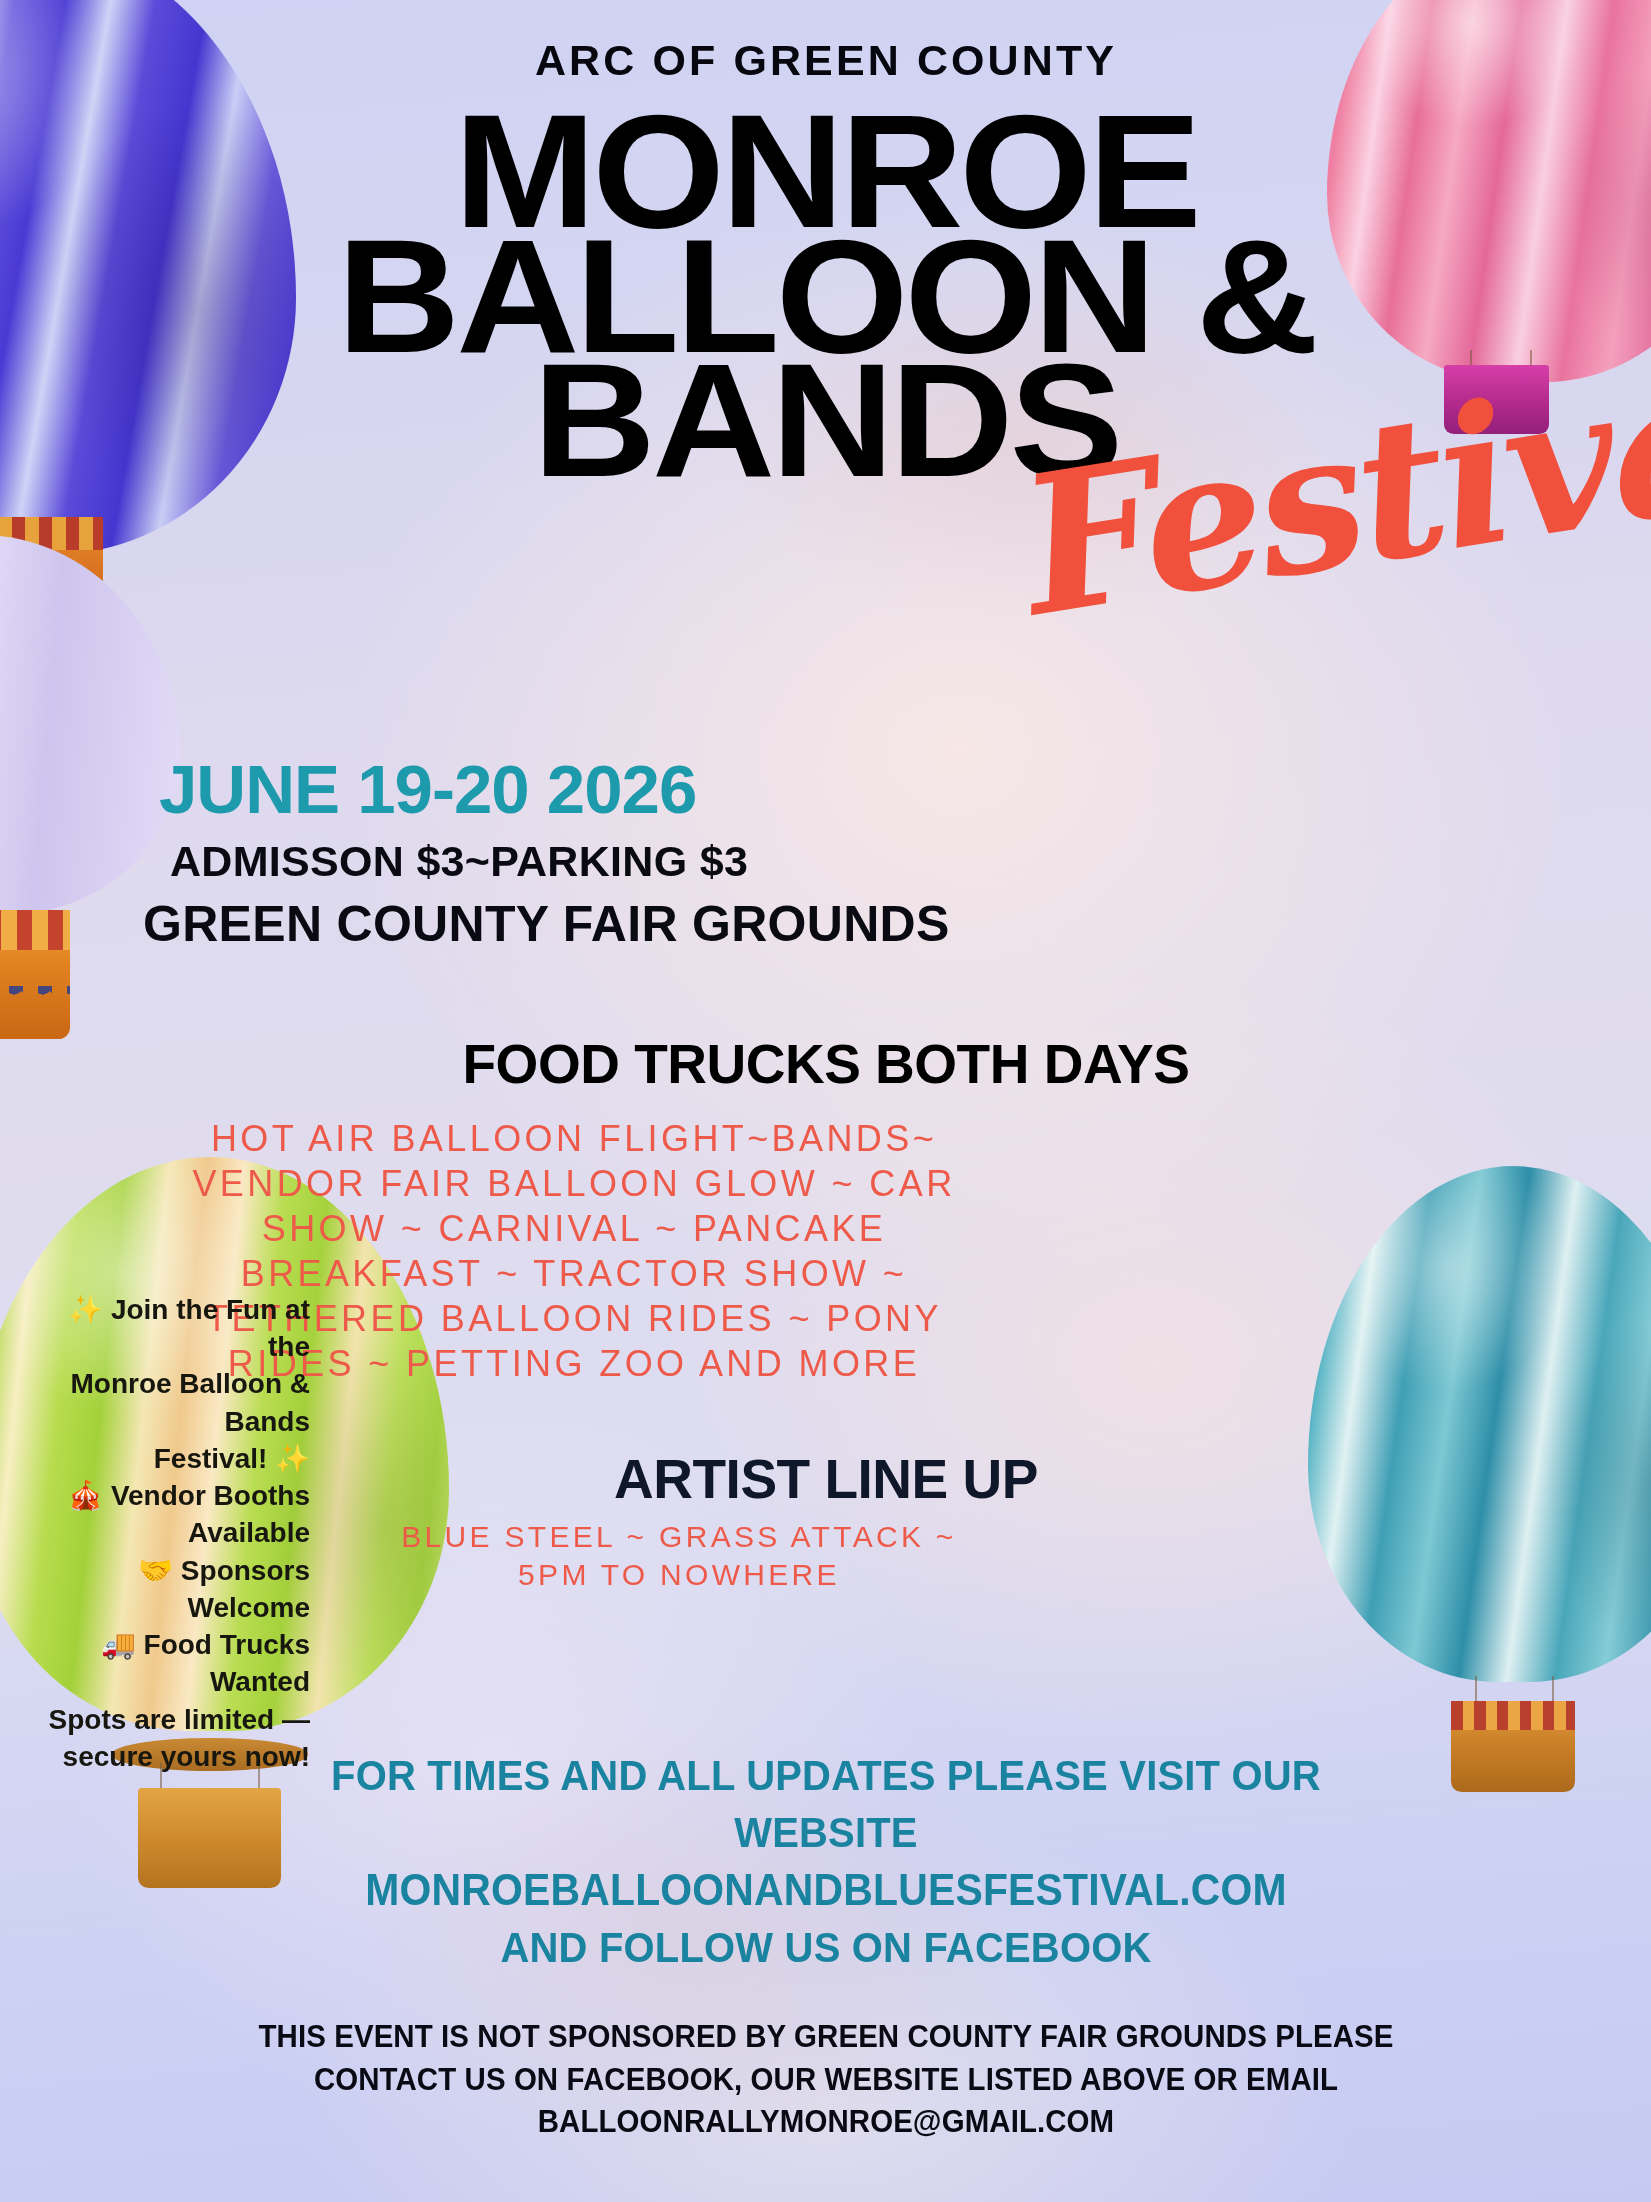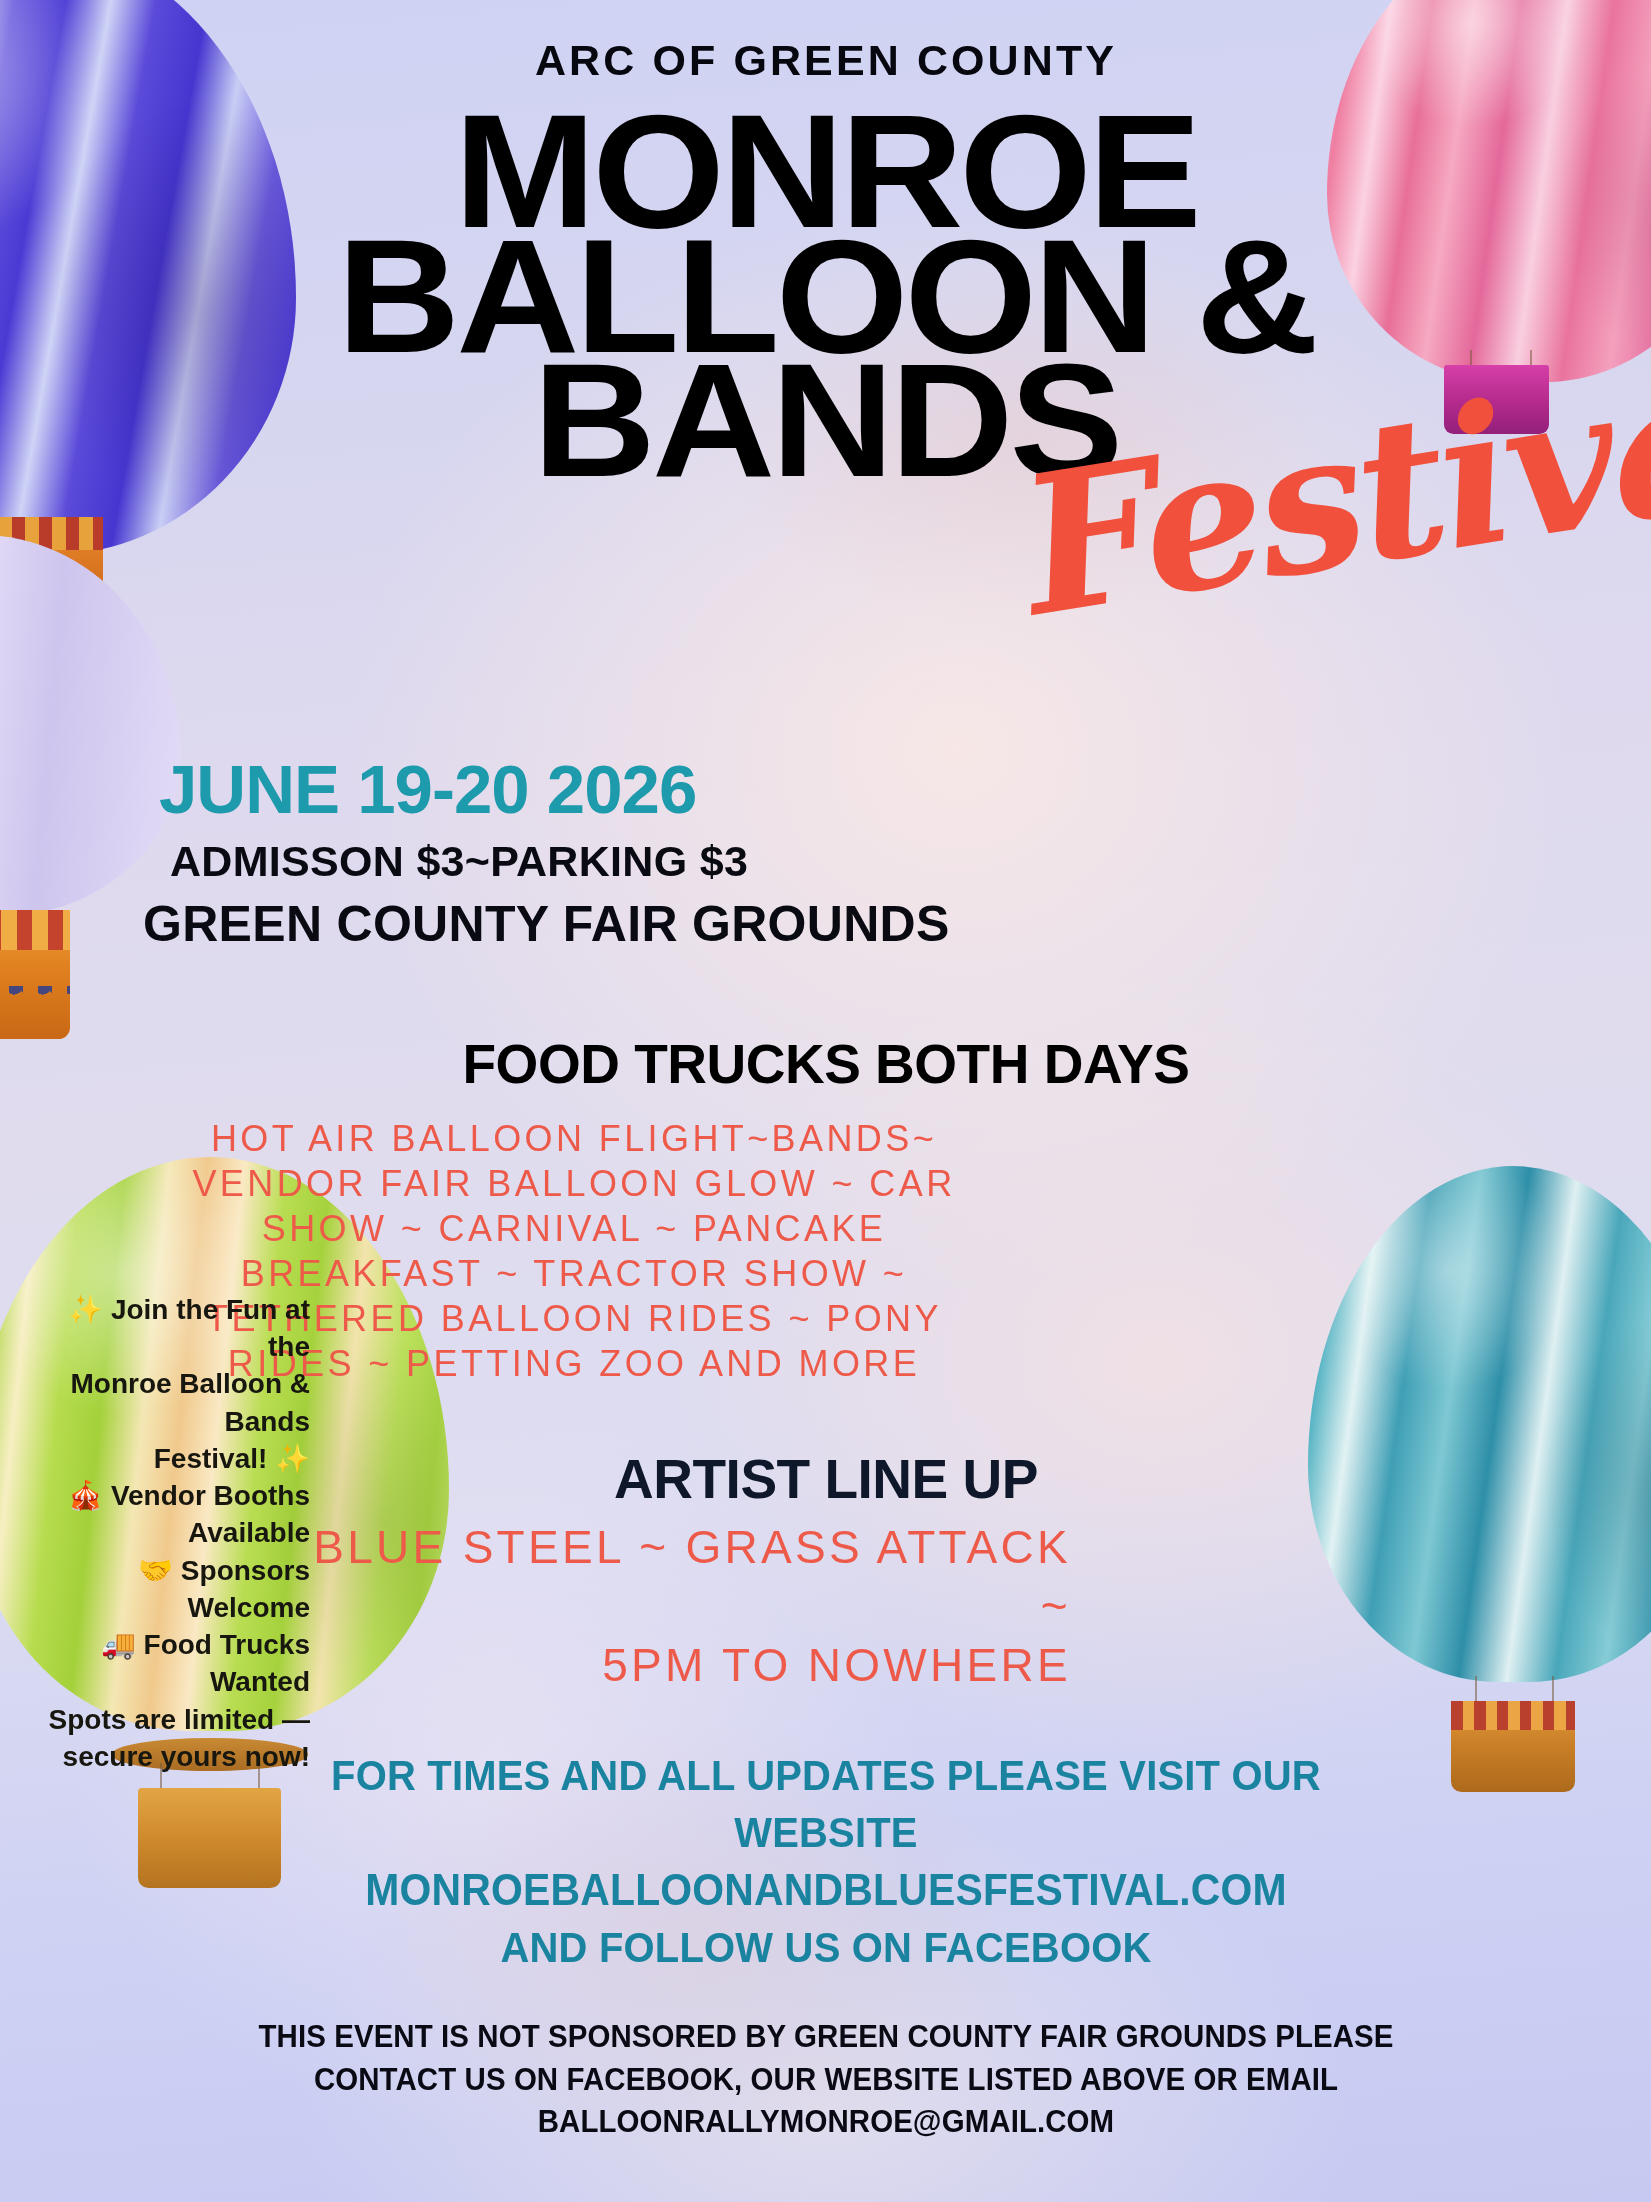--- a/index.html
+++ b/index.html
@@ -126,21 +126,21 @@
   .sub2{position:absolute;left:143px;top:895px;font-size:50px;font-weight:700;color:#0a0a12;letter-spacing:0.3px;}
 
   .h-food{position:absolute;left:0;right:0;top:1032px;text-align:center;
     font-size:55px;font-weight:900;color:#000;letter-spacing:-0.5px;}
   .attractions{position:absolute;left:574px;top:1116px;width:784px;transform:translateX(-50%);
     text-align:center;font-size:36px;line-height:1.25;color:#ee5a4a;letter-spacing:3.4px;}
 
   .h-artist{position:absolute;left:0;right:0;top:1447px;text-align:center;
     font-size:55px;font-weight:900;color:#0f172a;letter-spacing:-0.5px;}
   .artists{position:absolute;left:679px;top:1518px;width:784px;transform:translateX(-50%);
-    text-align:right;font-size:46px;line-height:1.28;color:#ee5a4a;letter-spacing:3.3px;}
+    text-align:center;font-size:30px;line-height:1.28;color:#ee5a4a;letter-spacing:3.3px;}
 
   .web{position:absolute;left:0;right:0;top:1747px;text-align:center;
     color:#1a84a0;font-weight:800;font-size:43px;line-height:1.32;
     transform:scaleX(.93);letter-spacing:0.2px;}
   .web .url{font-size:44px;}
 
   .footer{position:absolute;left:0;right:0;top:2015px;text-align:center;
     color:#0a0a14;font-weight:800;font-size:32px;line-height:1.33;
     transform:scaleX(.92);letter-spacing:0.1px;}
 

